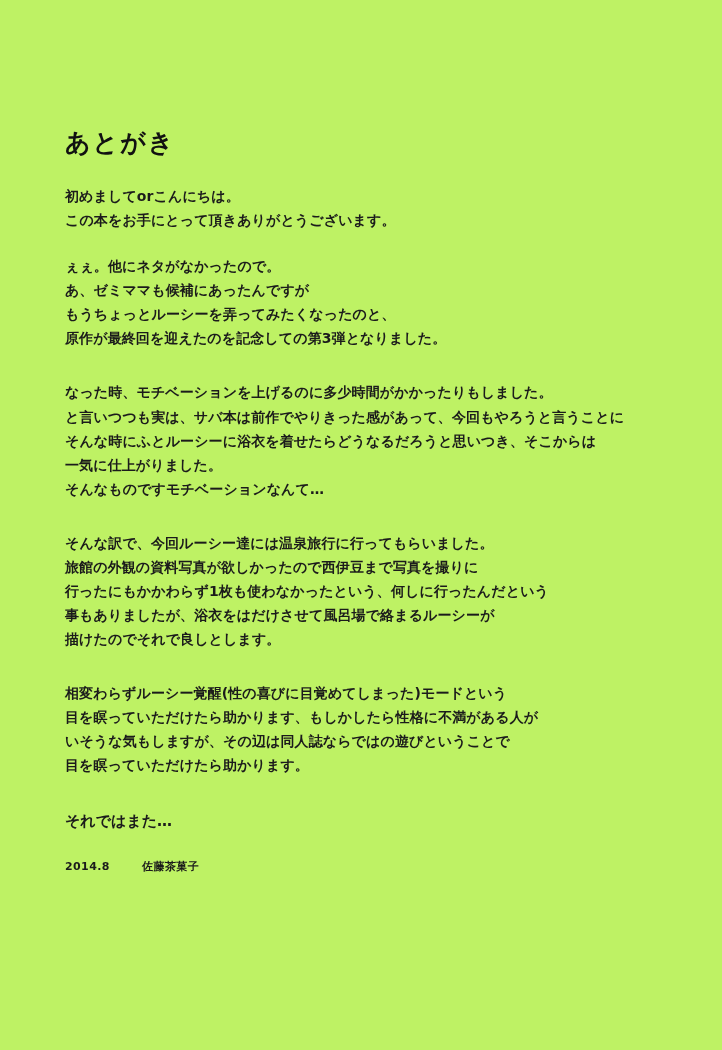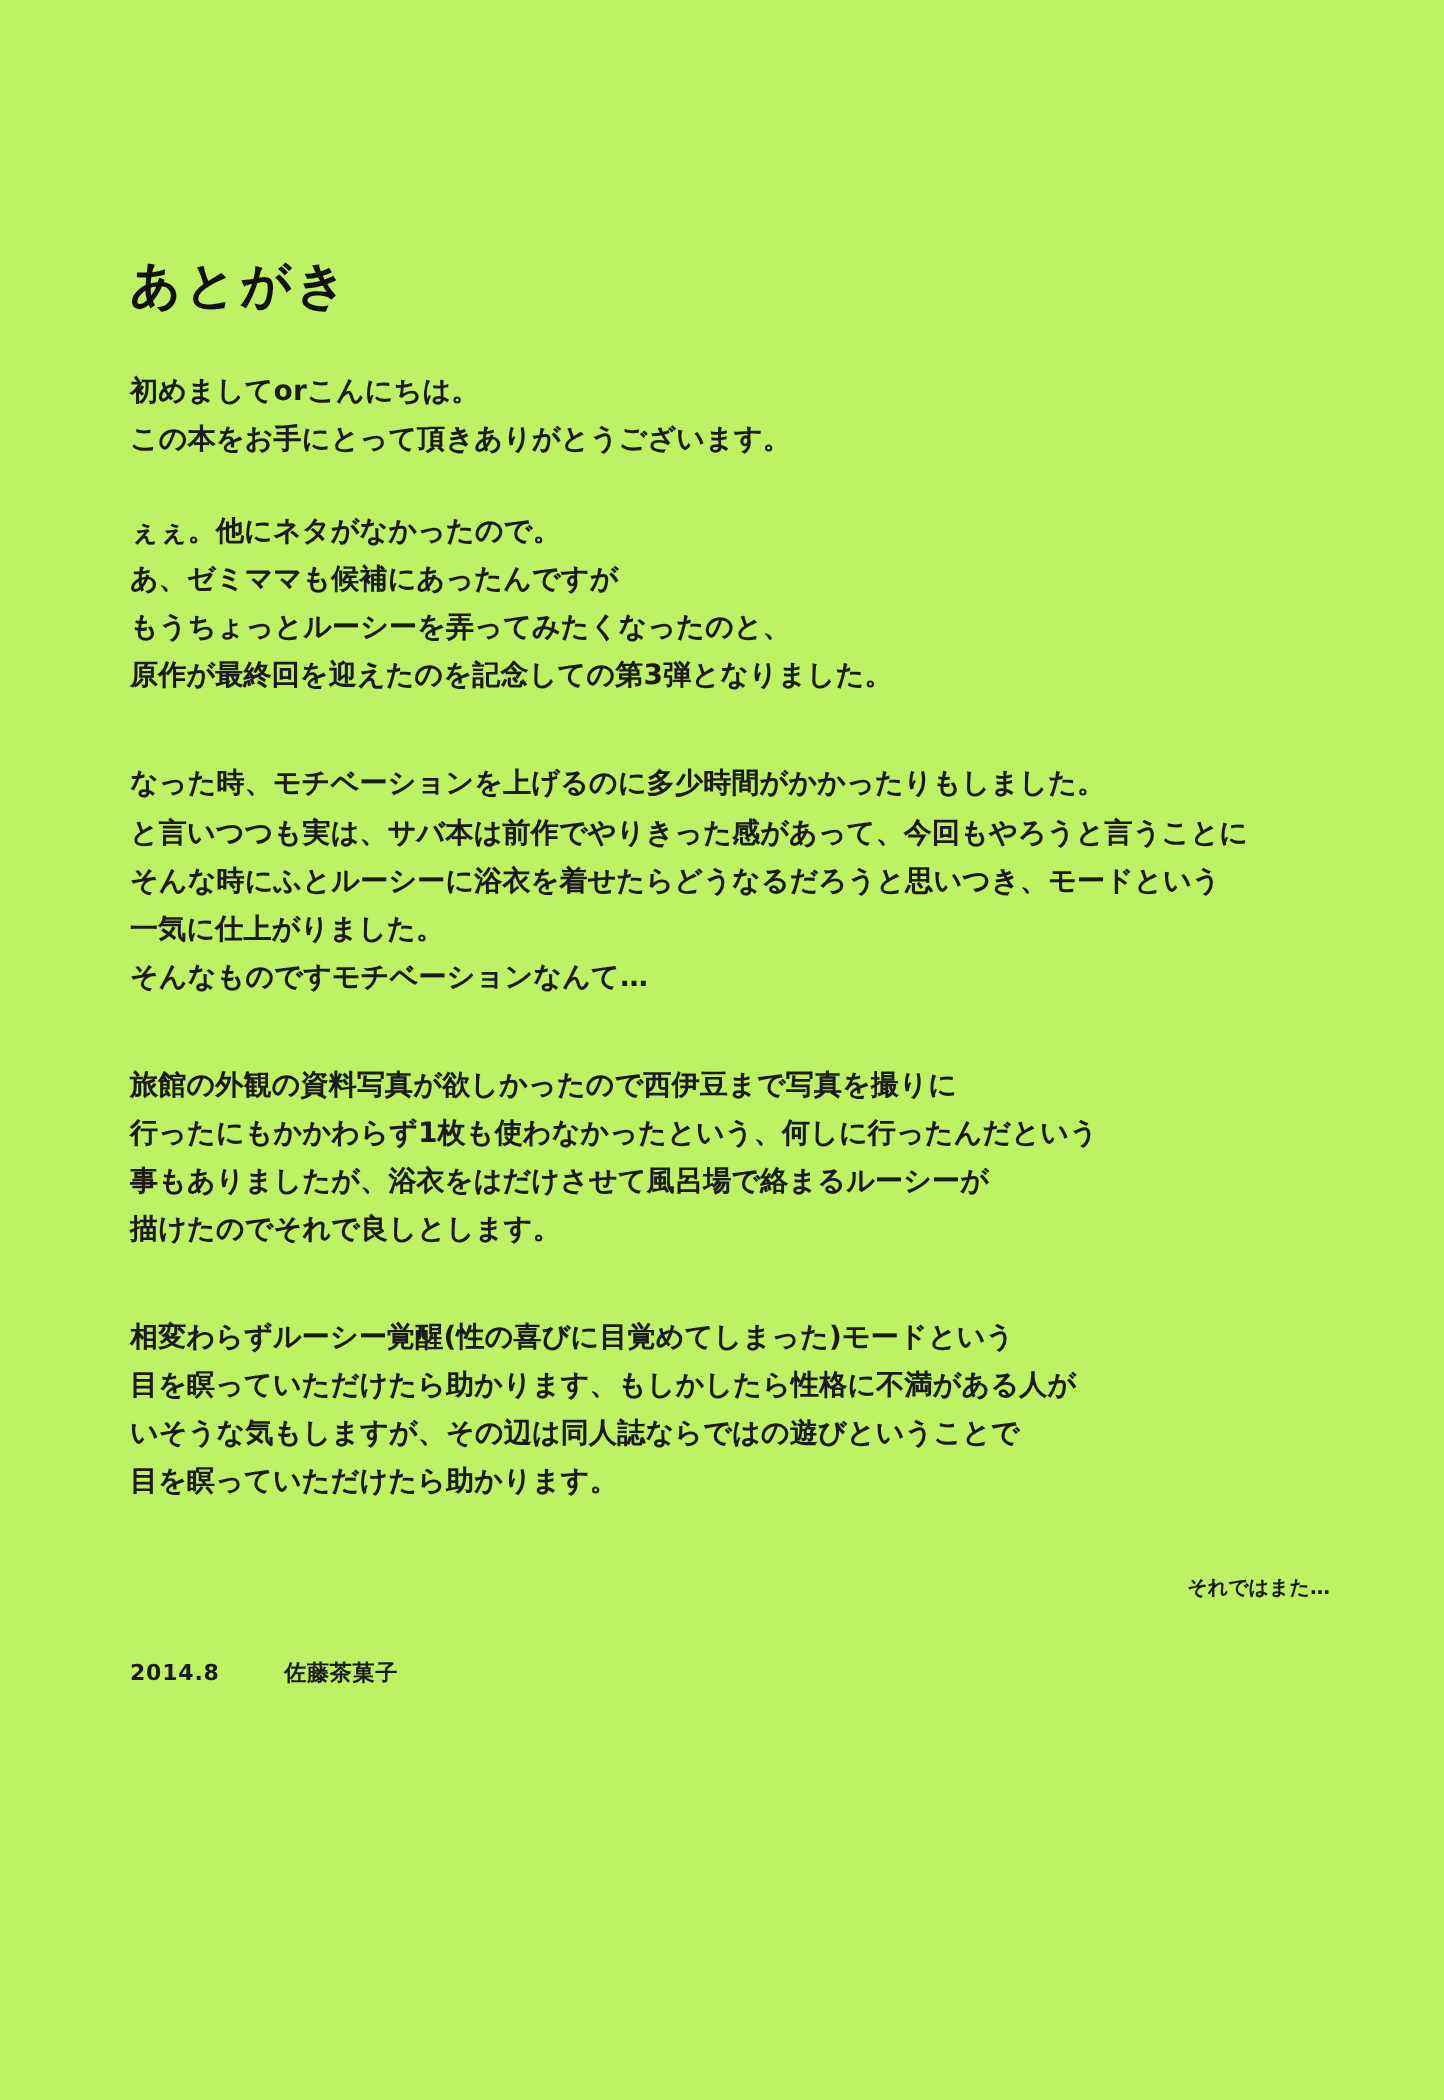--- a/index.html
+++ b/index.html
@@ -55,25 +55,24 @@
   .spacer-sm { height: 8px; }
   .signature {
     font-size: 11px;
     font-weight: bold;
     color: #1b1b1b;
     letter-spacing: 0.4px;
     margin-top: 28px;
   }
   .signature .date { margin-right: 28px; }
   .closing {
-    font-size: 10px;
+    font-size: 15px;
     font-weight: bold;
     color: #1b1b1b;
     margin-top: 34px;
-    text-align: right;
   }
 </style>
 </head>
 <body>
 
 <div class="page">
   <div class="content">
 
     <h1 class="afterword-title">あとがき</h1>
 
@@ -87,28 +86,29 @@
       <span class="line">あ、ゼミママも候補にあったんですが</span>
       <span class="line">もうちょっとルーシーを弄ってみたくなったのと、</span>
       <span class="line">原作が最終回を迎えたのを記念しての第3弾となりました。</span>
     </div>
 
     <div class="spacer-sm"></div>
 
     <div class="para">
       <span class="line">なった時、モチベーションを上げるのに多少時間がかかったりもしました。</span>
       <span class="line">と言いつつも実は、サバ本は前作でやりきった感があって、今回もやろうと言うことに</span>
-      <span class="line">そんな時にふとルーシーに浴衣を着せたらどうなるだろうと思いつき、モードという</span>
+      <span class="line">そんな時にふとルーシーに浴衣を着せたらどうなるだろうと思いつき、そこからは</span>
       <span class="line">一気に仕上がりました。</span>
       <span class="line">そんなものですモチベーションなんて…</span>
     </div>
 
     <div class="spacer-sm"></div>
 
     <div class="para">
+      <span class="line">そんな訳で、今回ルーシー達には温泉旅行に行ってもらいました。</span>
       <span class="line">旅館の外観の資料写真が欲しかったので西伊豆まで写真を撮りに</span>
       <span class="line">行ったにもかかわらず1枚も使わなかったという、何しに行ったんだという</span>
       <span class="line">事もありましたが、浴衣をはだけさせて風呂場で絡まるルーシーが</span>
       <span class="line">描けたのでそれで良しとします。</span>
     </div>
 
     <div class="spacer-sm"></div>
 
     <div class="para">
       <span class="line">相変わらずルーシー覚醒(性の喜びに目覚めてしまった)モードという</span>

